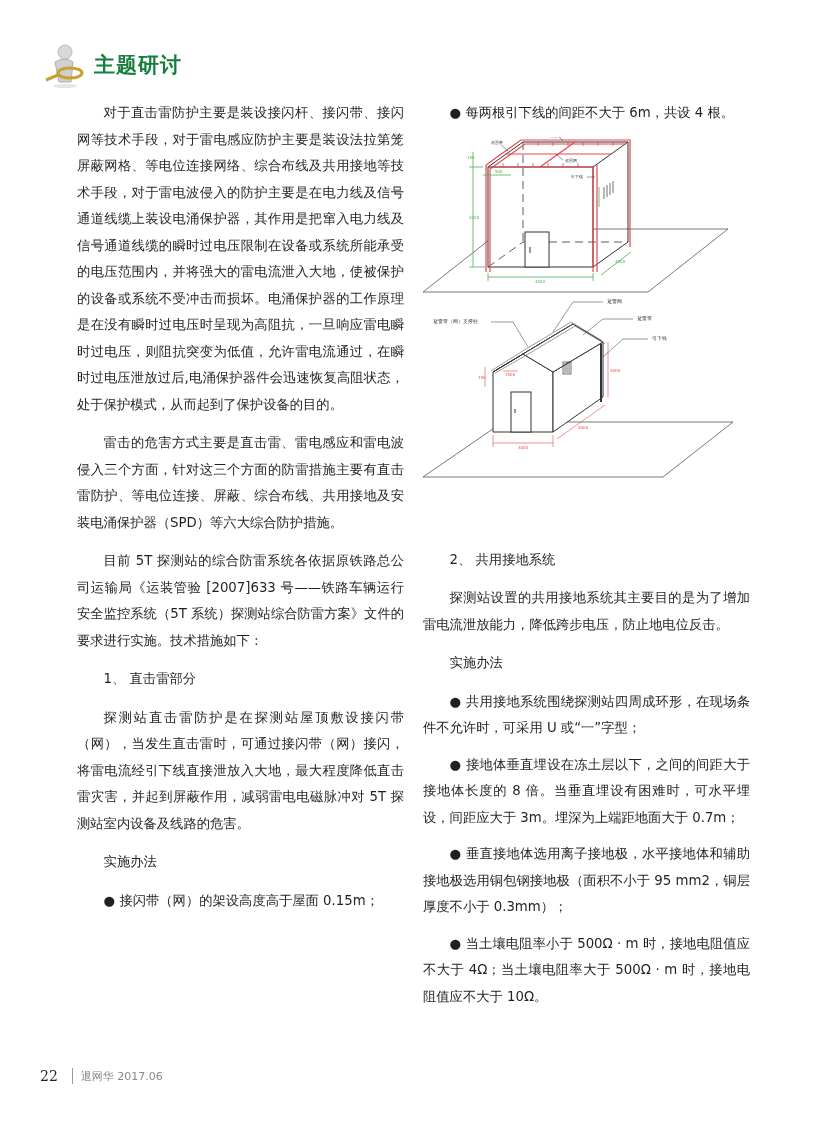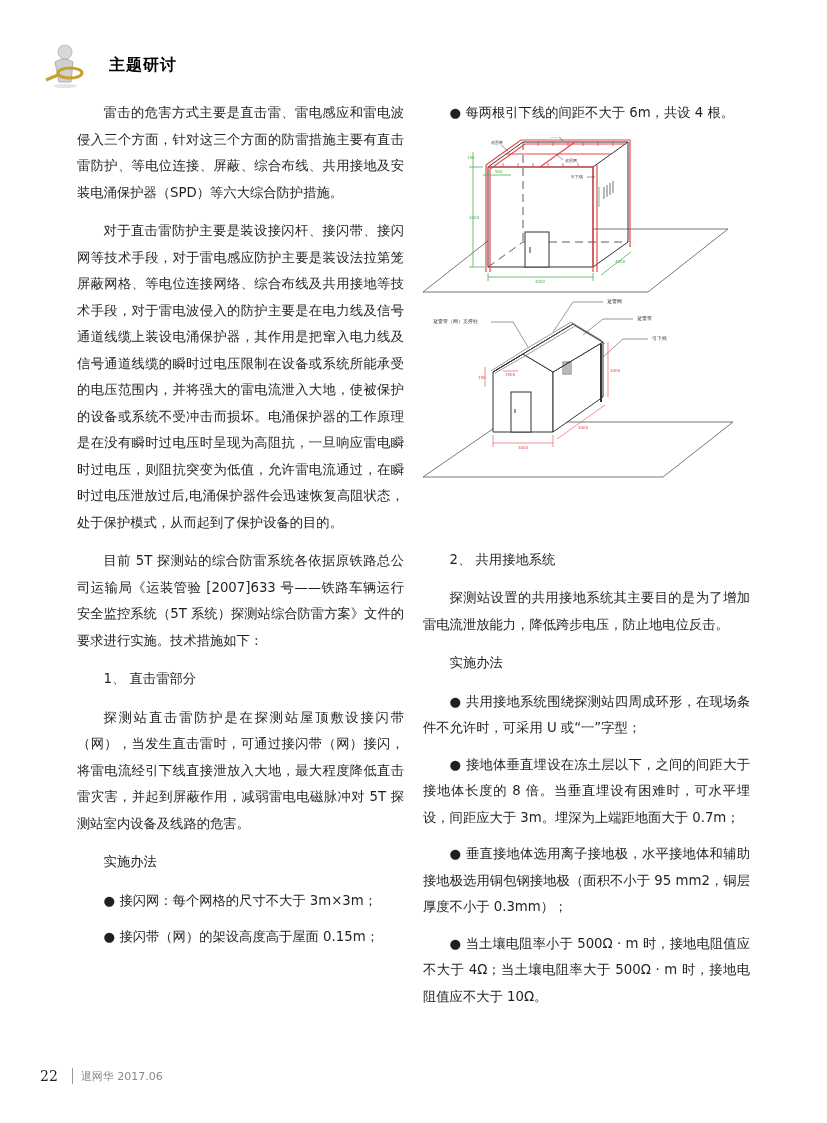--- a/index.html
+++ b/index.html
@@ -1,20 +1,20 @@
 <!DOCTYPE html>
 <html><head>
 <meta charset="utf-8">
 <style>
   html, body { margin: 0; padding: 0; background: #ffffff; }
   body { width: 827px; height: 1123px; position: relative; overflow: hidden;
          font-family: "DejaVu Sans", "Liberation Sans", sans-serif; color: #231f20; }
   .header { position: absolute; left: 40px; top: 40px; height: 50px; display: flex; align-items: center; }
   .header .logo { width: 50px; height: 50px; position: relative; }
-  .header .title { font-size: 16px; font-weight: bold; color: #000000; margin-left: 19px; letter-spacing: 1px; }
+  .header .title { font-size: 21px; font-weight: bold; color: #15803d; margin-left: 4px; letter-spacing: 1px; }
   .col { position: absolute; font-size: 13.3px; line-height: 26.5px; text-align: justify; }
   .col-left { left: 77px; top: 100px; width: 327px; }
   .col-right { left: 423px; top: 100px; width: 327px; }
   .para { text-indent: 2em; margin: 0 0 12px 0; }
   .h2 { font-weight: bold; font-size: 15px; margin: 22px 0 10px 0; }
   .sub { text-indent: 2em; margin: 0 0 12px 0; }
   .bullet { text-indent: 2em; margin: 0 0 10px 0; }
   .figure { position: relative; width: 327px; height: 400px; margin: 4px 0 10px 0; }
   .figcaption { text-align: center; font-size: 11px; line-height: 16px; margin-top: 2px; }
   .footer { position: absolute; left: 40px; top: 1068px; display: flex; align-items: center; font-size: 13px; }
@@ -33,27 +33,26 @@
       <path d="M15 22 Q25 16 33 22 L31 42 L19 42 Z" fill="#d0d0d0" stroke="#b0b0b0"></path>
       <ellipse cx="30" cy="33" rx="12" ry="5" fill="none" stroke="#c8a030" stroke-width="3"></ellipse>
       <line x1="18" y1="35" x2="6" y2="40" stroke="#c8a030" stroke-width="3"></line>
       <ellipse cx="25" cy="46" rx="12" ry="2" fill="#e5e5e5"></ellipse>
     </svg>
   </div>
   <div class="title">主题研讨</div>
 </div>
 
 <div class="col col-left">
+  <p class="para">对于直击雷防护主要是装设接闪杆、接闪带、接闪网等技术手段，对于雷电感应防护主要是装设法拉第笼屏蔽网格、等电位连接网络、综合布线及共用接地等技术手段，对于雷电波侵入的防护主要是在电力线及信号通道线缆上装设电涌保护器，其作用是把窜入电力线及信号通道线缆的瞬时过电压限制在设备或系统所能承受的电压范围内，并将强大的雷电流泄入大地，使被保护的设备或系统不受冲击而损坏。电涌保护器的工作原理是在没有瞬时过电压时呈现为高阻抗，一旦响应雷电瞬时过电压，则阻抗突变为低值，允许雷电流通过，在瞬时过电压泄放过后,电涌保护器件会迅速恢复高阻状态，处于保护模式，从而起到了保护设备的目的。</p>
   <p class="para">雷击的危害方式主要是直击雷、雷电感应和雷电波侵入三个方面，针对这三个方面的防雷措施主要有直击雷防护、等电位连接、屏蔽、综合布线、共用接地及安装电涌保护器（SPD）等六大综合防护措施。</p>
-  <p class="para">对于直击雷防护主要是装设接闪杆、接闪带、接闪网等技术手段，对于雷电感应防护主要是装设法拉第笼屏蔽网格、等电位连接网络、综合布线及共用接地等技术手段，对于雷电波侵入的防护主要是在电力线及信号通道线缆上装设电涌保护器，其作用是把窜入电力线及信号通道线缆的瞬时过电压限制在设备或系统所能承受的电压范围内，并将强大的雷电流泄入大地，使被保护的设备或系统不受冲击而损坏。电涌保护器的工作原理是在没有瞬时过电压时呈现为高阻抗，一旦响应雷电瞬时过电压，则阻抗突变为低值，允许雷电流通过，在瞬时过电压泄放过后,电涌保护器件会迅速恢复高阻状态，处于保护模式，从而起到了保护设备的目的。</p>
   <p class="para">目前 5T 探测站的综合防雷系统各依据原铁路总公司运输局《运装管验 [2007]633 号——铁路车辆运行安全监控系统（5T 系统）探测站综合防雷方案》文件的要求进行实施。技术措施如下：</p>
   <p class="sub">1、 直击雷部分</p>
   <p class="para">探测站直击雷防护是在探测站屋顶敷设接闪带（网），当发生直击雷时，可通过接闪带（网）接闪，将雷电流经引下线直接泄放入大地，最大程度降低直击雷灾害，并起到屏蔽作用，减弱雷电电磁脉冲对 5T 探测站室内设备及线路的危害。</p>
   <p class="sub">实施办法</p>
-  <p class="bullet">●  接闪网：每个网格的尺寸不大于 3m×3m；</p>
   <p class="bullet">●  接闪带（网）的架设高度高于屋面 0.15m；</p>
 </div>
 
 <div class="col col-right">
   <p class="bullet">●  每两根引下线的间距不大于 6m，共设 4 根。</p>
 
   <div class="figure">
     <svg width="327" height="378" viewBox="0 0 327 378">
 
       <g>

